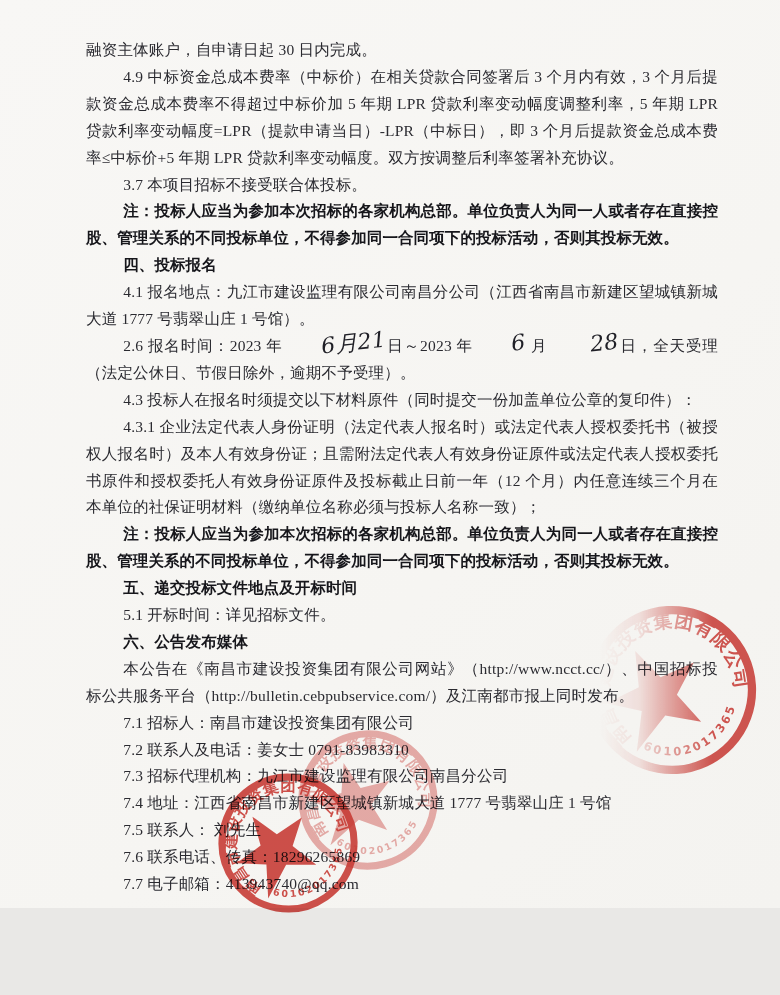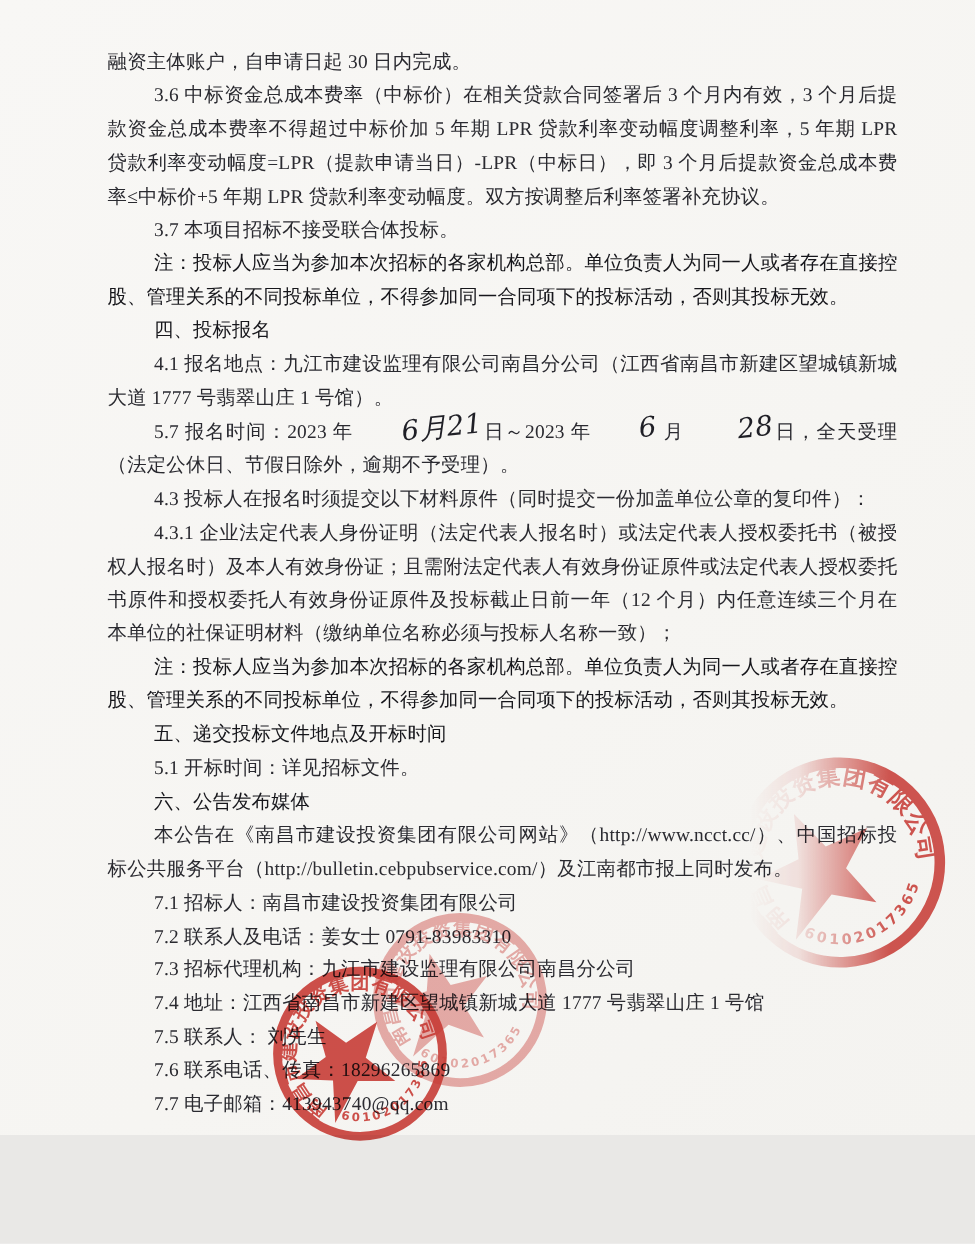--- a/index.html
+++ b/index.html
@@ -20,21 +20,21 @@
     width:632px;
     font-size:15.5px;
     line-height:26.9px;
     color:#2a2a30;
     text-align:justify;
     letter-spacing:0.2px;
   }
   .doc p{margin:0;padding:0;}
   .doc p.indent{text-indent:2.4em;}
   .doc p.bold{
-    font-weight:400;
+    font-weight:700;
     color:#16161b;
     font-family:"Liberation Sans","DejaVu Sans",sans-serif;
     letter-spacing:0.1px;
   }
   .hw{
     display:inline-block;
     font-style:italic;
     font-weight:400;
     font-size:22px;
     line-height:1;
@@ -49,26 +49,26 @@
     mix-blend-mode:multiply;
   }
 </style>
 </head>
 <body>
 
 <div class="page">
 
   <div class="doc" id="doc-body">
       <p class="">融资主体账户，自申请日起 30 日内完成。</p>
-      <p class="indent">3.6 中标资金总成本费率（中标价）在相关贷款合同签署后 3 个月内有效，3 个月后提款资金总成本费率不得超过中标价加 5 年期 LPR 贷款利率变动幅度调整利率，5 年期 LPR 贷款利率变动幅度=LPR（提款申请当日）-LPR（中标日），即 3 个月后提款资金总成本费率≤中标价+5 年期 LPR 贷款利率变动幅度。双方按调整后利率签署补充协议。</p>
+      <p class="indent">4.9 中标资金总成本费率（中标价）在相关贷款合同签署后 3 个月内有效，3 个月后提款资金总成本费率不得超过中标价加 5 年期 LPR 贷款利率变动幅度调整利率，5 年期 LPR 贷款利率变动幅度=LPR（提款申请当日）-LPR（中标日），即 3 个月后提款资金总成本费率≤中标价+5 年期 LPR 贷款利率变动幅度。双方按调整后利率签署补充协议。</p>
       <p class="indent">3.7 本项目招标不接受联合体投标。</p>
       <p class="bold indent">注：投标人应当为参加本次招标的各家机构总部。单位负责人为同一人或者存在直接控股、管理关系的不同投标单位，不得参加同一合同项下的投标活动，否则其投标无效。</p>
       <p class="bold indent">四、投标报名</p>
       <p class="indent">4.1 报名地点：九江市建设监理有限公司南昌分公司（江西省南昌市新建区望城镇新城大道 1777 号翡翠山庄 1 号馆）。</p>
-      <p class="indent"><span>5.7 报名时间：2023 年</span><span class="hw">6月21</span><span>日～2023 年</span><span class="hw">6</span><span> 月 </span><span class="hw">28</span><span>日，全天受理（法定公休日、节假日除外，逾期不予受理）。</span></p>
+      <p class="indent"><span>2.6 报名时间：2023 年</span><span class="hw">6月21</span><span>日～2023 年</span><span class="hw">6</span><span> 月 </span><span class="hw">28</span><span>日，全天受理（法定公休日、节假日除外，逾期不予受理）。</span></p>
       <p class="indent">4.3 投标人在报名时须提交以下材料原件（同时提交一份加盖单位公章的复印件）：</p>
       <p class="indent">4.3.1 企业法定代表人身份证明（法定代表人报名时）或法定代表人授权委托书（被授权人报名时）及本人有效身份证；且需附法定代表人有效身份证原件或法定代表人授权委托书原件和授权委托人有效身份证原件及投标截止日前一年（12 个月）内任意连续三个月在本单位的社保证明材料（缴纳单位名称必须与投标人名称一致）；</p>
       <p class="bold indent">注：投标人应当为参加本次招标的各家机构总部。单位负责人为同一人或者存在直接控股、管理关系的不同投标单位，不得参加同一合同项下的投标活动，否则其投标无效。</p>
       <p class="bold indent">五、递交投标文件地点及开标时间</p>
       <p class="indent">5.1 开标时间：详见招标文件。</p>
       <p class="bold indent">六、公告发布媒体</p>
       <p class="indent">本公告在《南昌市建设投资集团有限公司网站》（http://www.ncct.cc/）、中国招标投标公共服务平台（http://bulletin.cebpubservice.com/）及江南都市报上同时发布。</p>
       <p class="indent">7.1 招标人：南昌市建设投资集团有限公司</p>
       <p class="indent">7.2 联系人及电话：姜女士 0791-83983310</p>
       <p class="indent">7.3 招标代理机构：九江市建设监理有限公司南昌分公司</p>

